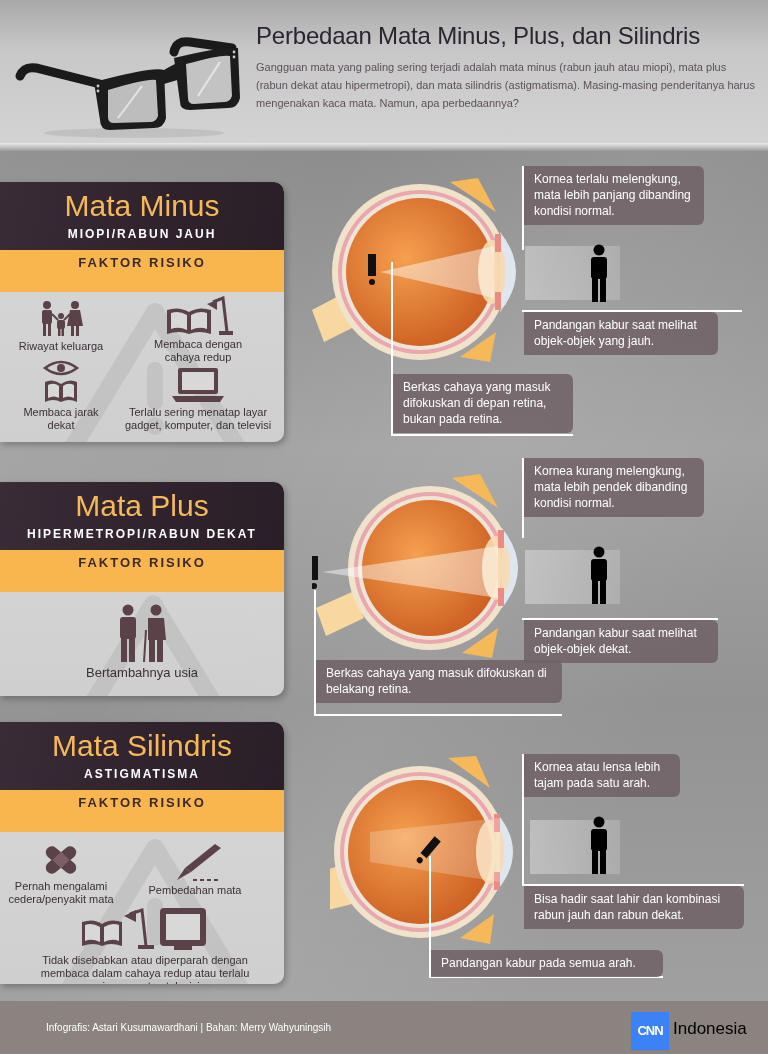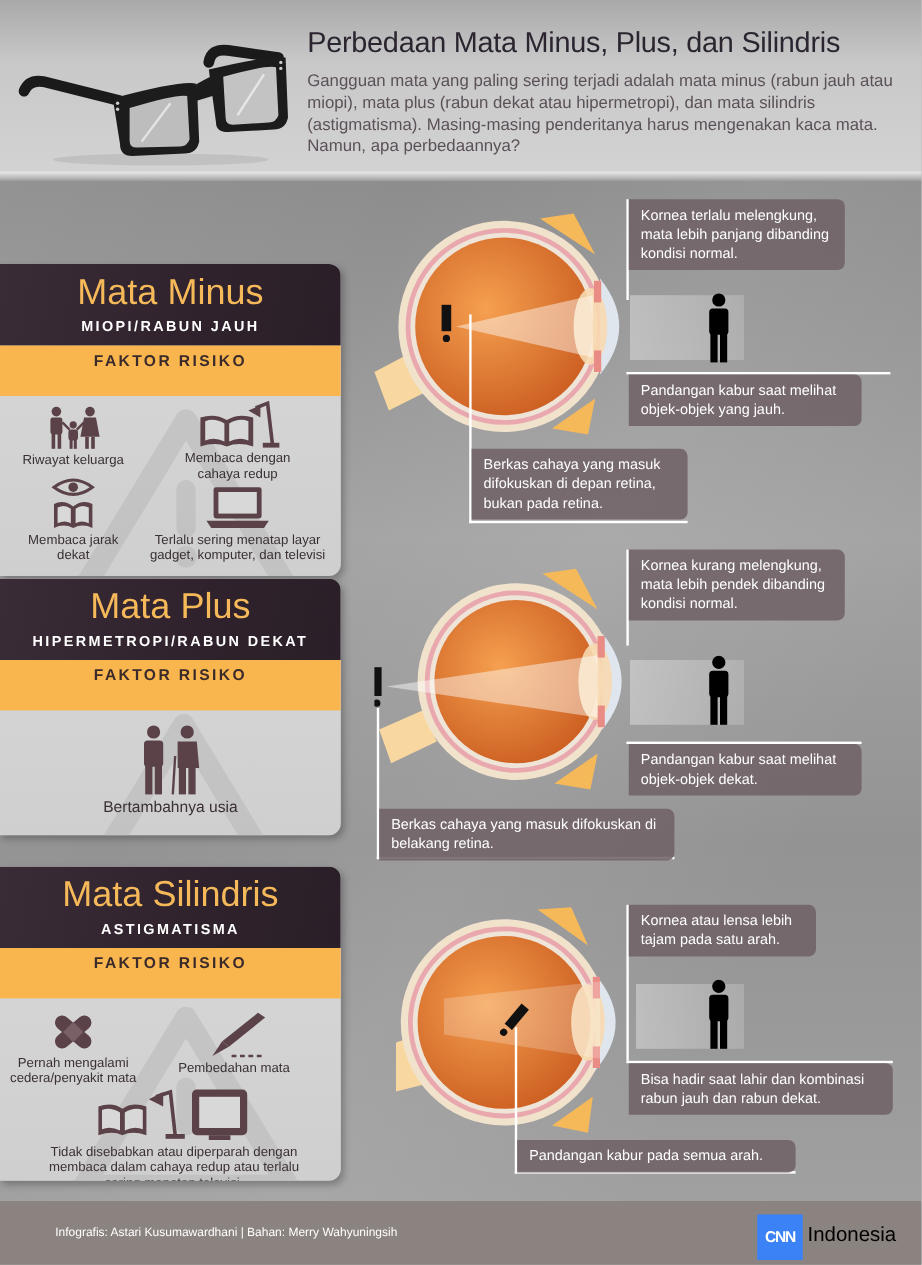--- a/index.html
+++ b/index.html
@@ -17,21 +17,21 @@
   .header-shelf {
     position: absolute; left: 0; top: 143px; width: 768px; height: 8px;
     background: linear-gradient(180deg, #e9e9e9 0%, #bdbdbd 60%, #9a9a9a 100%);
   }
   .glasses { position: absolute; left: 14px; top: 18px; width: 226px; height: 120px; }
   .title {
     position: absolute; left: 256px; top: 22px; font-size: 24px; color: #2b2530;
     letter-spacing: -0.2px; white-space: nowrap;
   }
   .intro {
-    position: absolute; left: 256px; top: 58px; width: 500px; font-size: 14px;
+    position: absolute; left: 256px; top: 58px; width: 500px; font-size: 11px;
     line-height: 18px; color: #5b5158;
   }
   
   .main-bg {
     position: absolute; left: 0; top: 151px; width: 768px; height: 850px;
     background:
       linear-gradient(115deg, rgba(255,255,255,0.05) 0%, rgba(255,255,255,0) 30%, rgba(255,255,255,0.08) 55%, rgba(0,0,0,0) 80%),
       linear-gradient(180deg, #8d8d8d 0%, #a3a3a3 35%, #939393 65%, #a0a0a0 100%);
   }
   
@@ -112,21 +112,21 @@
     <circle cx="220" cy="34" r="1.4" fill="#ccc"></circle>
       <circle cx="220" cy="39" r="1.4" fill="#ccc"></circle>
   </svg>
   <div class="title">Perbedaan Mata Minus, Plus, dan Silindris</div>
   <div class="intro">Gangguan mata yang paling sering terjadi adalah mata minus (rabun jauh atau miopi), mata plus (rabun dekat atau hipermetropi), dan mata silindris (astigmatisma). Masing-masing penderitanya harus mengenakan kaca mata. Namun, apa perbedaannya?</div>
 </div>
 <div class="header-shelf"></div>
 
 <div class="main-bg"></div>
 
-<div class="panel" style="top:182px; height:260px;margin-top:38px;">
+<div class="panel" style="top:182px; height:260px;">
   <div class="panel-head" style="height:68px;">
     <div class="panel-title">Mata Minus</div>
     <div class="panel-sub">MIOPI/RABUN JAUH</div>
   </div>
   <div class="panel-band">FAKTOR RISIKO</div>
   <div class="panel-body" style="height:166px;">
     <svg class="warn-tri" style="left:60px; top:10px;" width="190" height="160" viewBox="0 0 190 160">
       <path d="M95 10 L180 150 L10 150 Z" fill="none" stroke="#b8b8b8" stroke-width="18" stroke-linejoin="round"></path>
       <rect x="87" y="60" width="16" height="48" rx="8" fill="#b8b8b8"></rect>
       <circle cx="95" cy="124" r="9" fill="#b8b8b8"></circle>
@@ -274,21 +274,21 @@
     <rect x="3" y="13" width="16" height="22" rx="3" fill="#000"></rect>
     <rect x="4" y="32" width="6" height="26" fill="#000"></rect>
     <rect x="12" y="32" width="6" height="26" fill="#000"></rect>
 </svg>
 <div class="leader" style="left:522px; top:458px; width:2px; height:80px;"></div>
 <div class="callout" style="left:524px; top:458px; width:180px;">Kornea kurang melengkung, mata lebih pendek dibanding kondisi normal.</div>
 <div class="leader" style="left:522px; top:618px; width:196px; height:2px;"></div>
 <div class="callout" style="left:524px; top:620px; width:194px;">Pandangan kabur saat melihat objek-objek dekat.</div>
 <div class="leader" style="left:314px; top:590px; width:2px; height:126px;"></div>
 <div class="leader" style="left:314px; top:714px; width:248px; height:2px;"></div>
-<div class="callout" style="left:316px; top:674px; width:246px;">Berkas cahaya yang masuk difokuskan di belakang retina.</div>
+<div class="callout" style="left:316px; top:660px; width:246px;">Berkas cahaya yang masuk difokuskan di belakang retina.</div>
 
 <div class="panel" style="top:722px; height:262px;">
   <div class="panel-head" style="height:68px;">
     <div class="panel-title">Mata Silindris</div>
     <div class="panel-sub">ASTIGMATISMA</div>
   </div>
   <div class="panel-band">FAKTOR RISIKO</div>
   <div class="panel-body" style="height:168px;">
     <svg class="warn-tri" style="left:60px; top:6px;" width="190" height="160" viewBox="0 0 190 160">
       <path d="M95 10 L180 150 L10 150 Z" fill="none" stroke="#b8b8b8" stroke-width="18" stroke-linejoin="round"></path>

